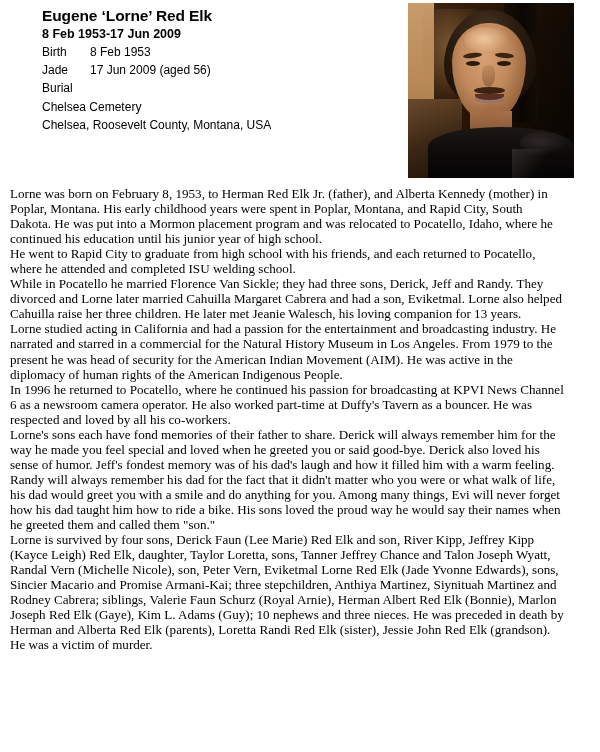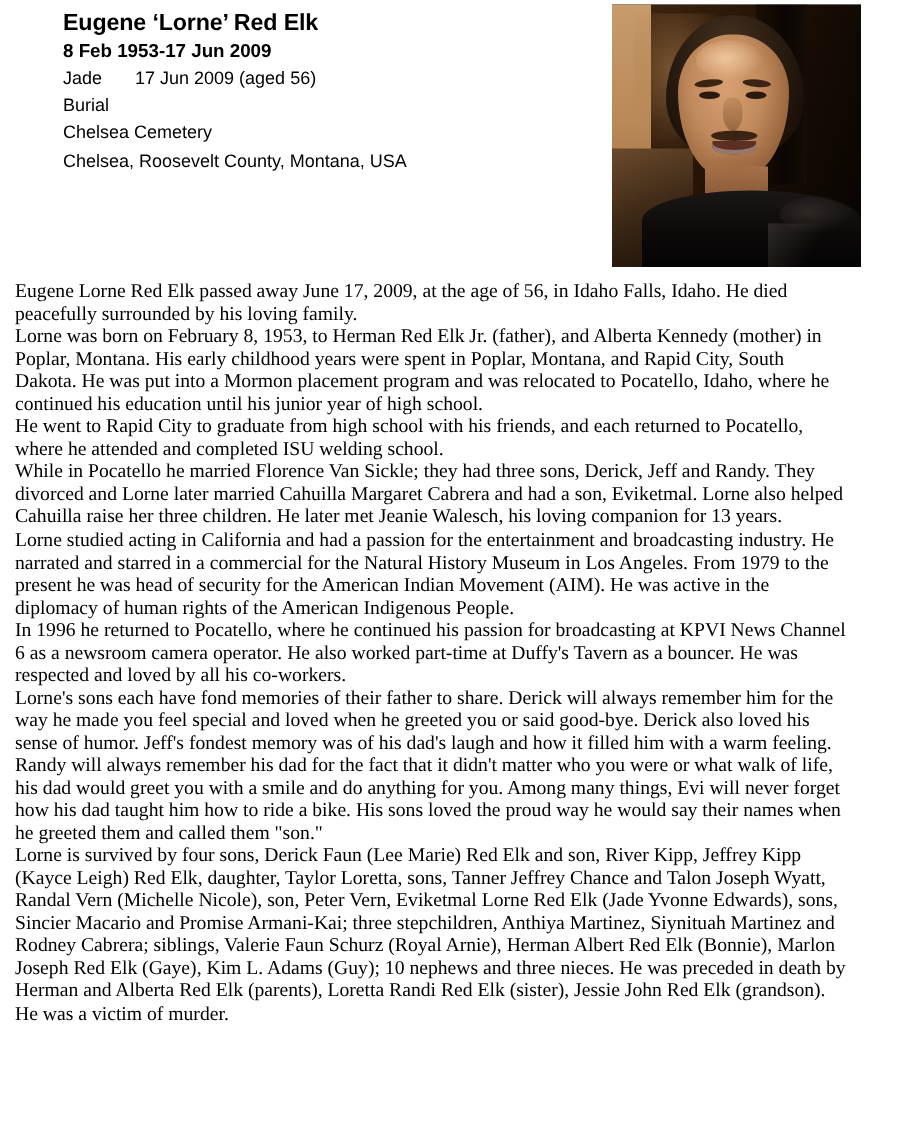--- a/index.html
+++ b/index.html
@@ -201,20 +201,23 @@
 </style>
 </head>
 <body>
 
 <div id="memorial-header">
 
   <div class="hdr-name">Eugene ‘Lorne’ Red Elk</div>
 
   <div class="hdr-dates">8 Feb 1953-17 Jun 2009</div>
 
+  <div class="info-row">
+    <span class="info-label w-birth">Birth</span><span class="info-value">8 Feb 1953</span>
+  </div>
 
   <div class="info-row">
     <span class="info-label w-death">Jade</span><span class="info-value">17 Jun 2009 (aged 56)</span>
   </div>
 
 
   <div class="info-row">Burial</div>
 
   <div class="info-row">Chelsea Cemetery</div>
 
@@ -240,21 +243,20 @@
   <div class="ph-layer ph-neck"></div>
   <div class="ph-layer ph-mous"></div>
   <div class="ph-layer ph-mouth"></div>
   <div class="ph-layer ph-chin"></div>
   <div class="ph-layer ph-shirt"></div>
   <div class="ph-layer ph-shoulder-hi"></div>
   <div class="ph-layer ph-shirt-fold"></div>
 </div>
 
 <div id="obituary-body">
-  <p>Eugene Lorne Red Elk passed away June 17, 2009, at the age of 56, in Idaho Falls, Idaho. He died peacefully surrounded by his loving family.</p>
   <p>Lorne was born on February 8, 1953, to Herman Red Elk Jr. (father), and Alberta Kennedy (mother) in Poplar, Montana. His early childhood years were spent in Poplar, Montana, and Rapid City, South Dakota. He was put into a Mormon placement program and was relocated to Pocatello, Idaho, where he continued his education until his junior year of high school.</p>
   <p>He went to Rapid City to graduate from high school with his friends, and each returned to Pocatello, where he attended and completed ISU welding school.</p>
   <p>While in Pocatello he married Florence Van Sickle; they had three sons, Derick, Jeff and Randy. They divorced and Lorne later married Cahuilla Margaret Cabrera and had a son, Eviketmal. Lorne also helped Cahuilla raise her three children. He later met Jeanie Walesch, his loving companion for 13 years.</p>
   <p>Lorne studied acting in California and had a passion for the entertainment and broadcasting industry. He narrated and starred in a commercial for the Natural History Museum in Los Angeles. From 1979 to the present he was head of security for the American Indian Movement (AIM). He was active in the diplomacy of human rights of the American Indigenous People.</p>
   <p>In 1996 he returned to Pocatello, where he continued his passion for broadcasting at KPVI News Channel 6 as a newsroom camera operator. He also worked part-time at Duffy's Tavern as a bouncer. He was respected and loved by all his co-workers.</p>
   <p>Lorne's sons each have fond memories of their father to share. Derick will always remember him for the way he made you feel special and loved when he greeted you or said good-bye. Derick also loved his sense of humor. Jeff's fondest memory was of his dad's laugh and how it filled him with a warm feeling. Randy will always remember his dad for the fact that it didn't matter who you were or what walk of life, his dad would greet you with a smile and do anything for you. Among many things, Evi will never forget how his dad taught him how to ride a bike. His sons loved the proud way he would say their names when he greeted them and called them "son."</p>
   <p>Lorne is survived by four sons, Derick Faun (Lee Marie) Red Elk and son, River Kipp, Jeffrey Kipp (Kayce Leigh) Red Elk, daughter, Taylor Loretta, sons, Tanner Jeffrey Chance and Talon Joseph Wyatt, Randal Vern (Michelle Nicole), son, Peter Vern, Eviketmal Lorne Red Elk (Jade Yvonne Edwards), sons, Sincier Macario and Promise Armani-Kai; three stepchildren, Anthiya Martinez, Siynituah Martinez and Rodney Cabrera; siblings, Valerie Faun Schurz (Royal Arnie), Herman Albert Red Elk (Bonnie), Marlon Joseph Red Elk (Gaye), Kim L. Adams (Guy); 10 nephews and three nieces. He was preceded in death by Herman and Alberta Red Elk (parents), Loretta Randi Red Elk (sister), Jessie John Red Elk (grandson).  He was a victim of murder.</p>
 </div>
 
 </body></html>

